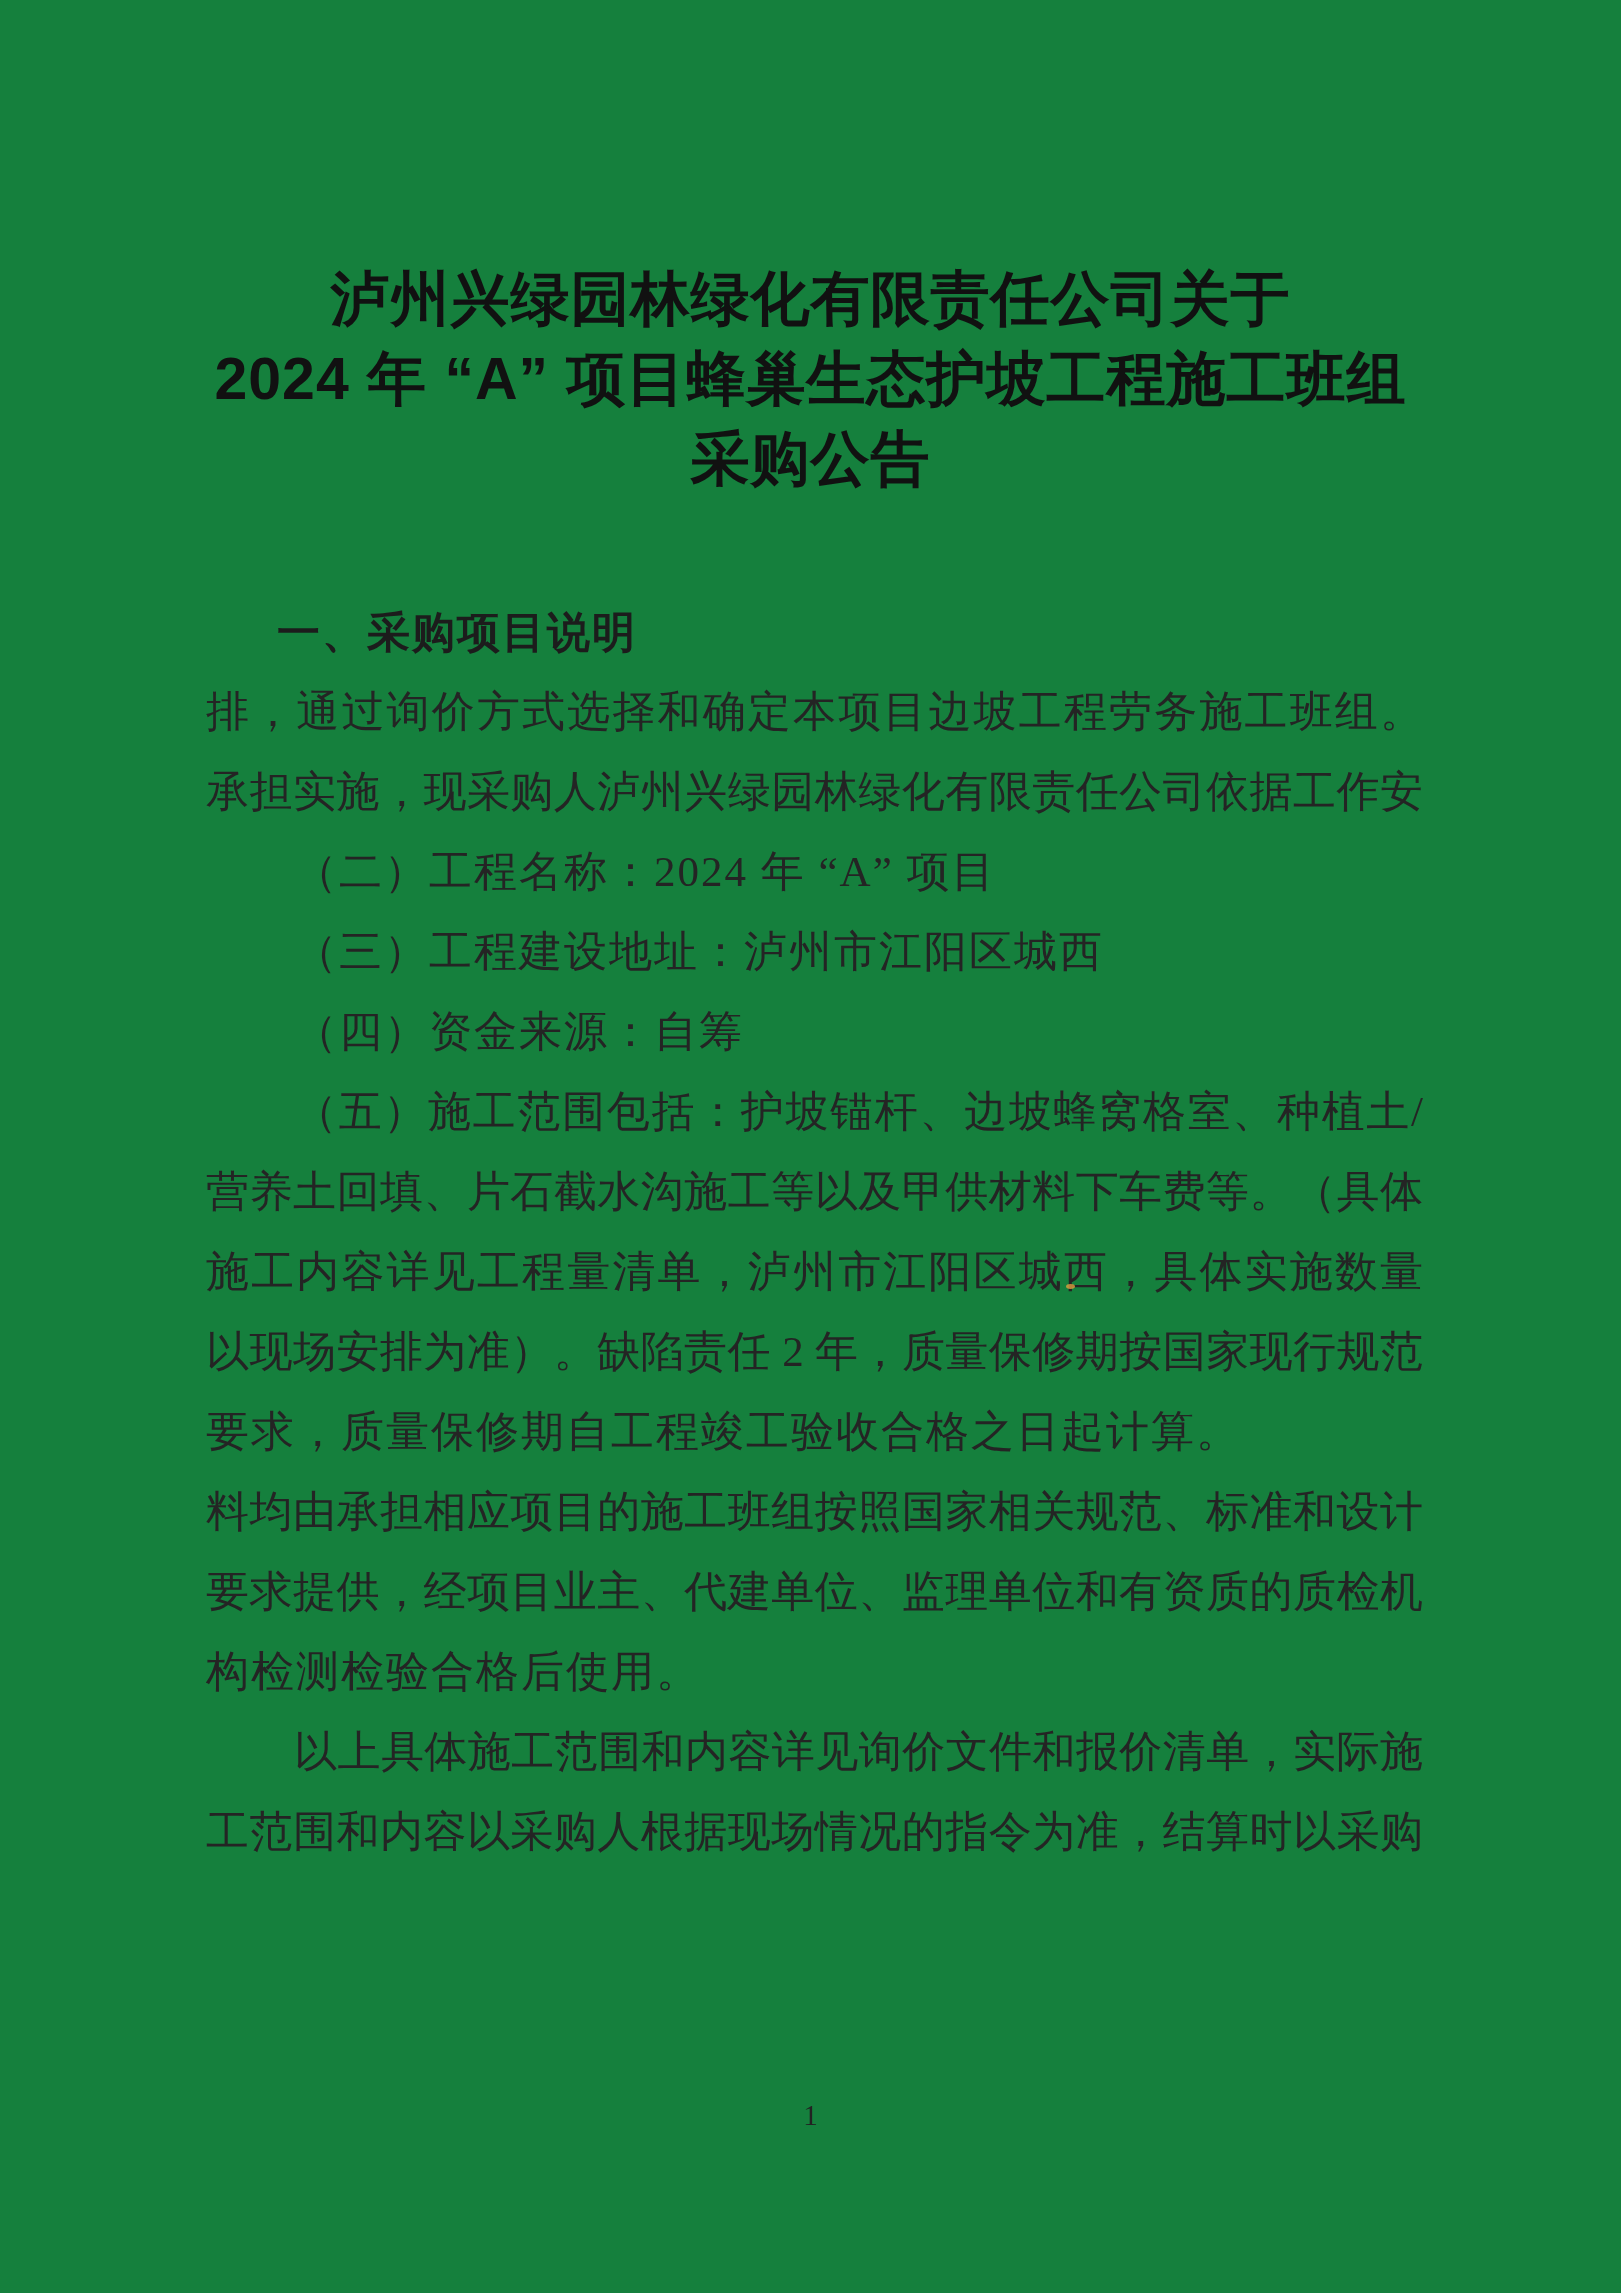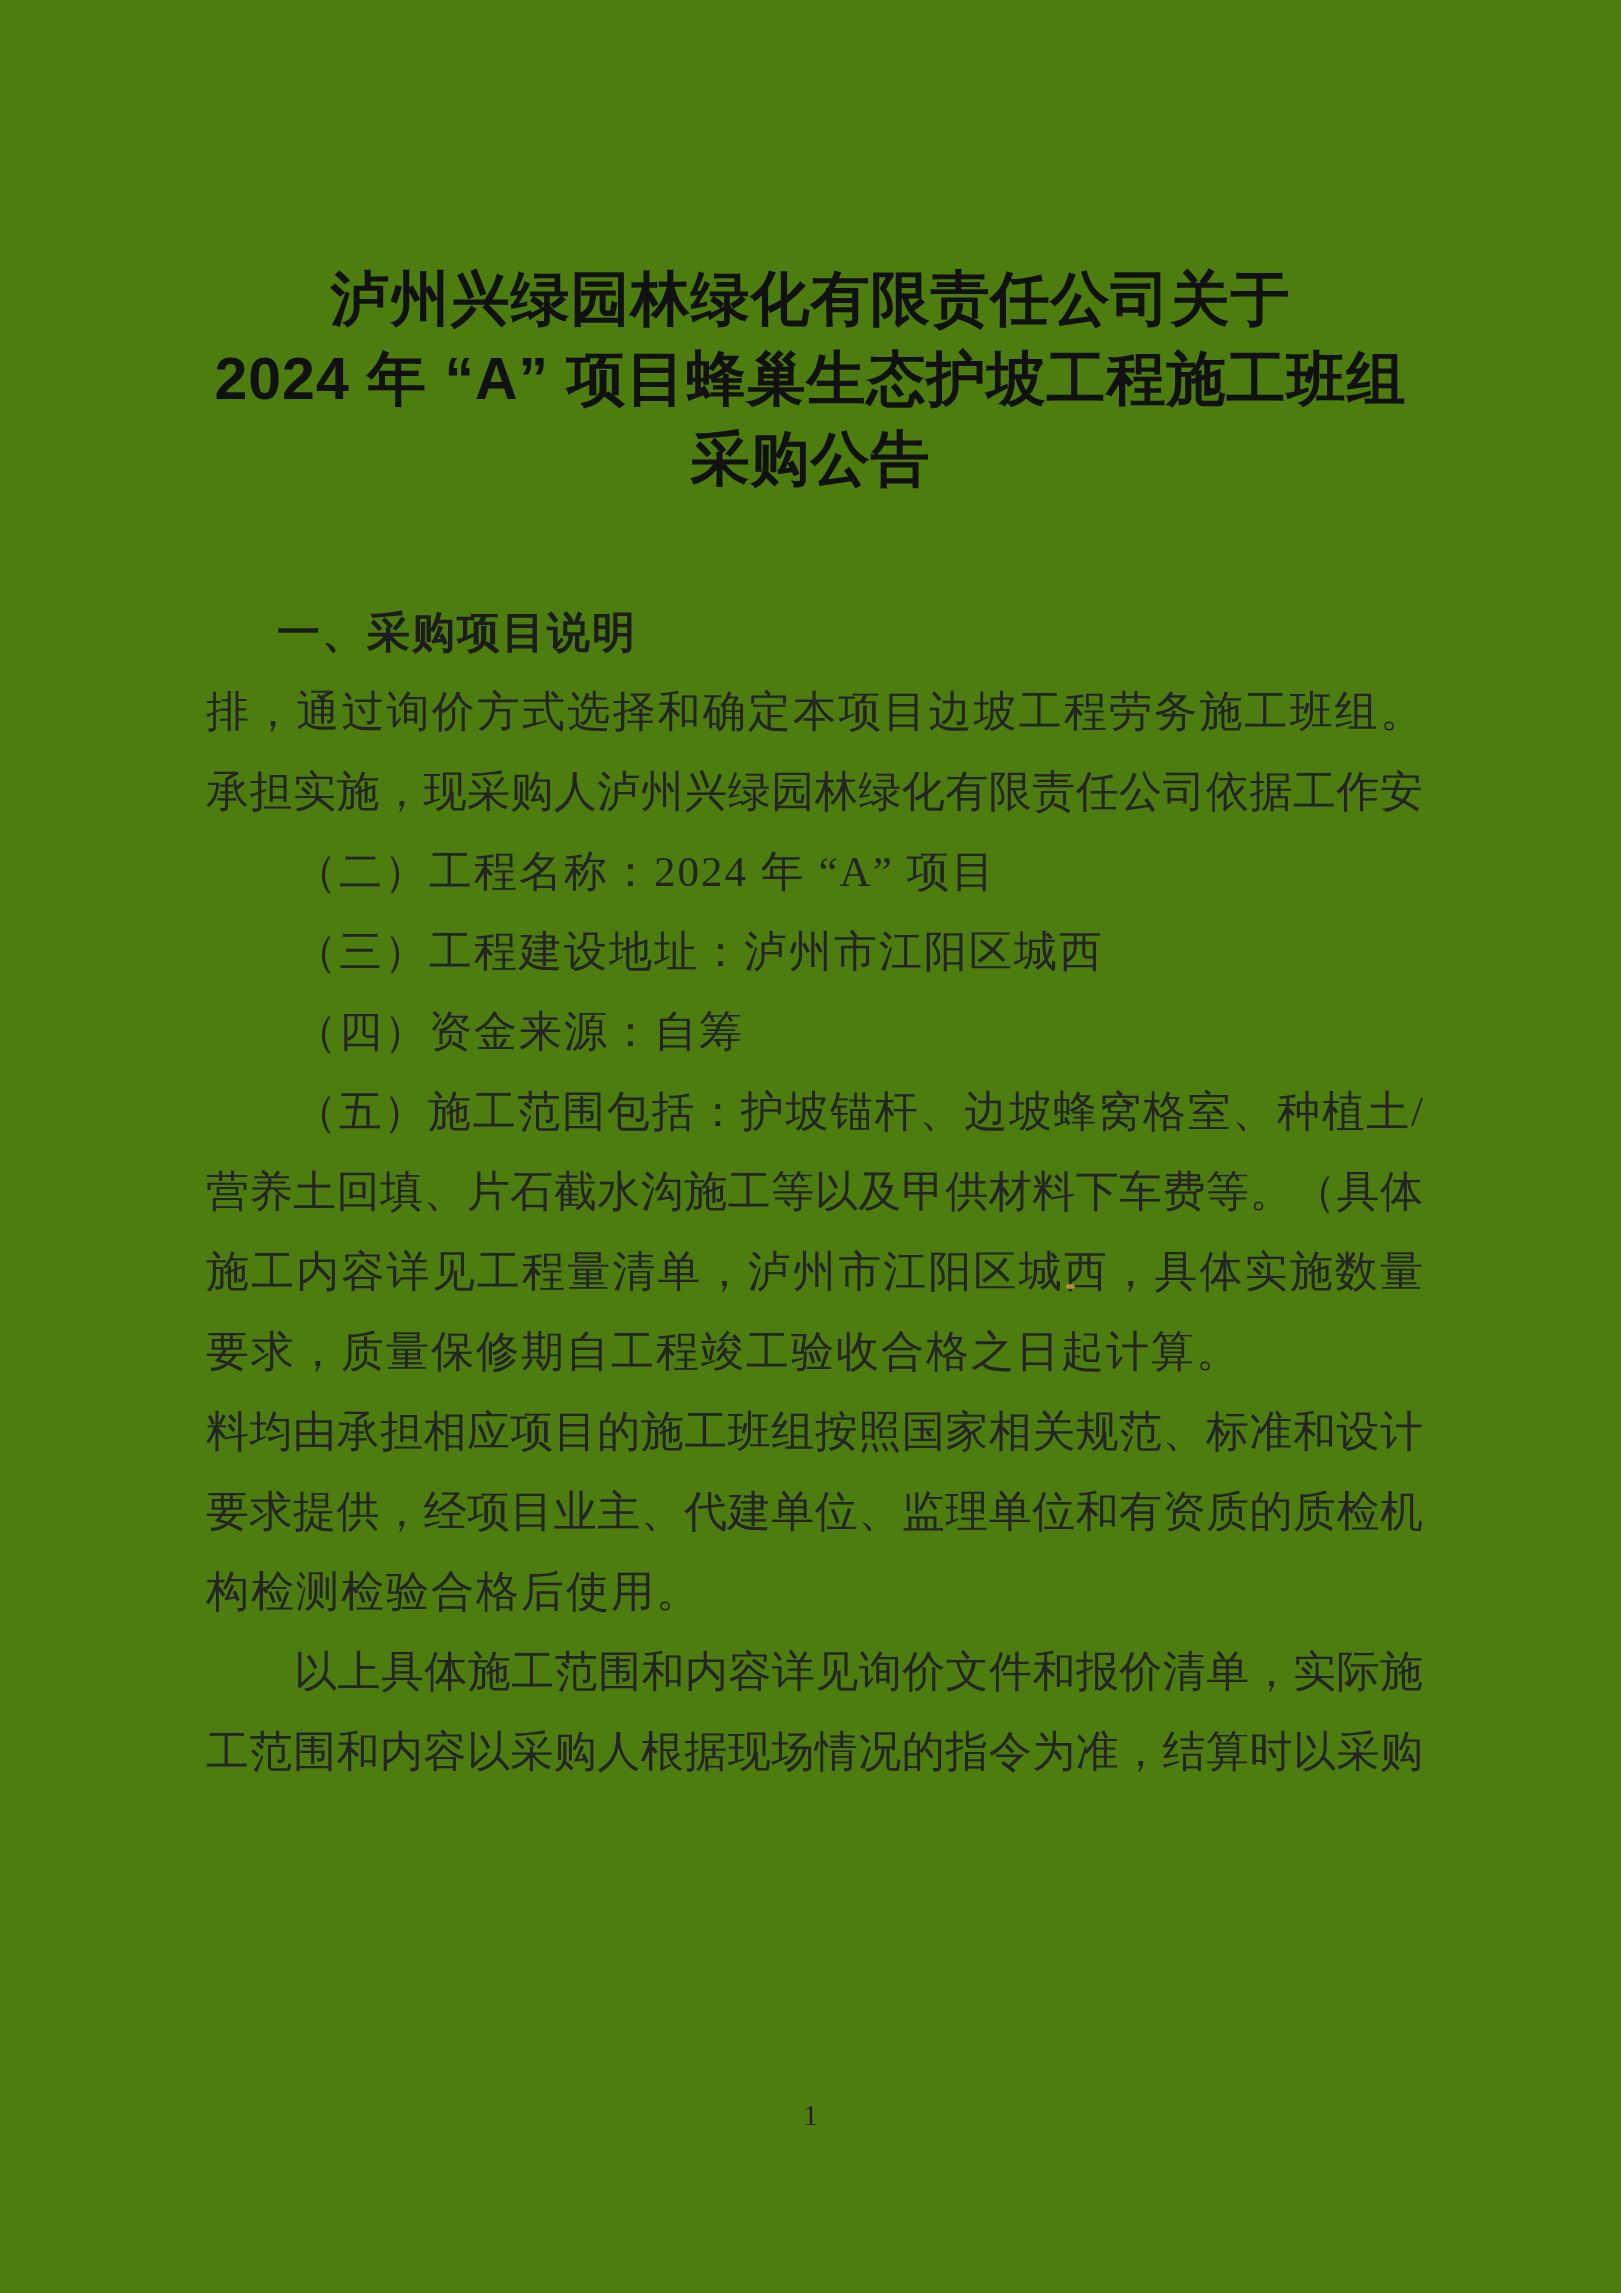--- a/index.html
+++ b/index.html
@@ -4,21 +4,21 @@
 <style>
   html, body {
     margin: 0;
     padding: 0;
     background: #ffffff;
   }
   .sheet {
     position: relative;
     width: 1621px;
     height: 2294px;
-    background: #4d7c0f;
+    background: #15803d;
     overflow: hidden;
     color: #242424;
   }
   
   .doc-title {
     margin: 259px 88px 0 88px;
     text-align: center;
     font-family: "Liberation Sans", "DejaVu Sans", sans-serif;
     font-weight: 700;
     font-size: 59px;
@@ -97,20 +97,21 @@
 
   <div class="body-block">
     <div class="bl full">排，通过询价方式选择和确定本项目边坡工程劳务施工班组。</div>
     <div class="bl full">承担实施，现采购人泸州兴绿园林绿化有限责任公司依据工作安</div>
     <div class="bl indent">（二）工程名称：2024 年 “A” 项目</div>
     <div class="bl indent">（三）工程建设地址：泸州市江阳区城西</div>
     <div class="bl indent">（四）资金来源：自筹</div>
     <div class="bl indent full">（五）施工范围包括：护坡锚杆、边坡蜂窝格室、种植土/</div>
     <div class="bl full">营养土回填、片石截水沟施工等以及甲供材料下车费等。（具体</div>
     <div class="bl full">施工内容详见工程量清单，泸州市江阳区城西，具体实施数量</div>
+    <div class="bl full">以现场安排为准）。缺陷责任 2 年，质量保修期按国家现行规范</div>
     <div class="bl">要求，质量保修期自工程竣工验收合格之日起计算。</div>
     <div class="bl full">料均由承担相应项目的施工班组按照国家相关规范、标准和设计</div>
     <div class="bl full">要求提供，经项目业主、代建单位、监理单位和有资质的质检机</div>
     <div class="bl">构检测检验合格后使用。</div>
     <div class="bl indent full">以上具体施工范围和内容详见询价文件和报价清单，实际施</div>
     <div class="bl full">工范围和内容以采购人根据现场情况的指令为准，结算时以采购</div>
   </div>
 
   <div class="scan-speck"></div>
 

